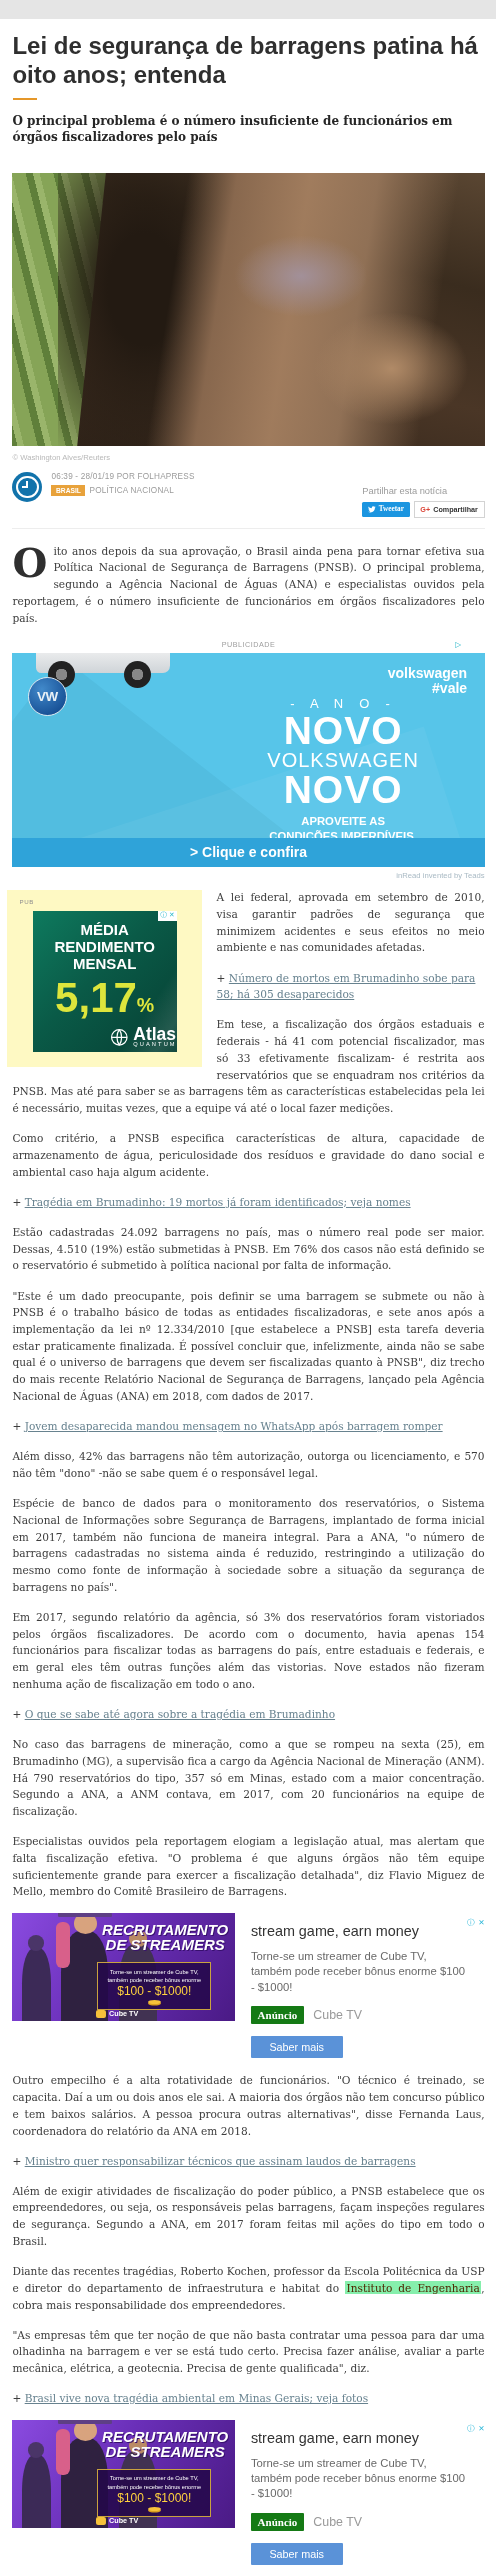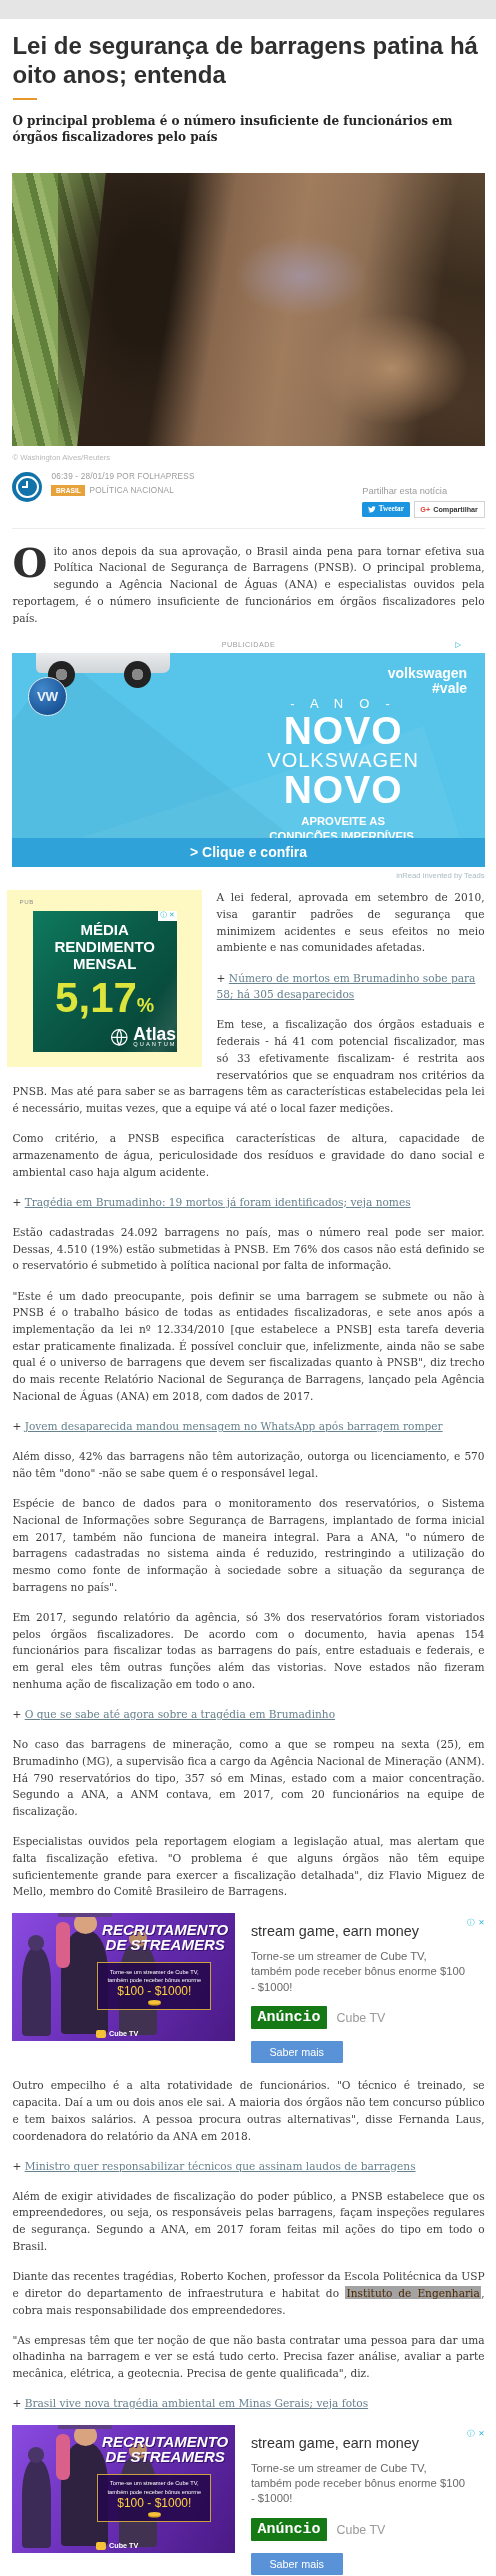--- a/index.html
+++ b/index.html
@@ -115,21 +115,21 @@
   .atlas-title{color:#fff;font-family:"Liberation Sans",sans-serif;font-weight:bold;font-size:15px;line-height:1.12;text-align:center;margin-top:11.3px;position:relative;z-index:1;}
   .atlas-rate{color:#dde53c;font-family:"Liberation Sans",sans-serif;font-weight:bold;font-size:42px;line-height:1;text-align:center;margin-top:5.2px;position:relative;z-index:1;}
   .atlas-pct{font-size:19.6px;}
   .atlas-brandrow{display:flex;align-items:center;justify-content:flex-end;gap:4.1px;margin-top:7.2px;position:relative;z-index:1;}
   .atlas-name{color:#fff;font-family:"Liberation Sans",sans-serif;font-weight:bold;font-size:17.5px;line-height:.9;}
   .atlas-sub{color:#fff;font-family:"Liberation Sans",sans-serif;font-size:5.7px;letter-spacing:2.1px;text-align:right;margin-top:-1px;}
   .clear{clear:both;}
 
   
   .cube-ad{display:flex;gap:15.5px;margin:2.1px 0 14.4px;position:relative;}
-  .cube-banner{width:223px;height:128px;flex:none;position:relative;overflow:hidden;cursor:pointer;
+  .cube-banner{width:223px;height:108px;flex:none;position:relative;overflow:hidden;cursor:pointer;
     background:linear-gradient(120deg,#8a4be0 0%,#6a2fb8 45%,#4a1a85 100%);}
   .cube-fig{position:absolute;border-radius:40% 40% 4.1px 4.1px;}
   .fig1{left:9.3px;top:35px;width:29px;height:88px;background:#3c2a57;}
   .fig1::before{content:"";position:absolute;left:6.2px;top:-13.4px;width:16.5px;height:15.5px;border-radius:50%;background:#4a3568;}
   .fig2{left:49px;top:17.5px;width:47px;height:103px;background:#2f2140;}
   .fig2::before{content:"";position:absolute;left:12.4px;top:-17.5px;width:23px;height:20.6px;border-radius:50%;background:#d8a37e;}
   .fig2::after{content:"";position:absolute;left:-3.1px;top:-27px;width:54px;height:13.4px;border-radius:5.2px 31px 3.1px 3.1px;background:#5e3f85;}
   .fig2 .hair{position:absolute;left:-5.2px;top:-9.3px;width:13.4px;height:46px;border-radius:6.2px;background:#d8608a;}
   .fig3{left:107px;top:31px;width:38px;height:91px;background:#413252;}
   .fig3::before{content:"";position:absolute;left:9.3px;top:-14.4px;width:18.5px;height:16.5px;border-radius:50%;background:#b98a66;}
@@ -141,25 +141,25 @@
   .cube-amount{color:#ffd23e;font-size:12px;line-height:1.1;margin-top:1px;}
   .cube-coin{width:13.4px;height:4.1px;border-radius:50%;background:#f6c23a;margin:2.1px auto 0;box-shadow:0 1.5px 0 #d89e1f;}
   .cube-logo{position:absolute;bottom:3.1px;left:47%;transform:translateX(-50%);display:flex;align-items:center;gap:2.6px;
     color:#fff;font-family:"Liberation Sans",sans-serif;font-weight:bold;font-size:7.2px;}
   .cube-logo-box{width:10.3px;height:8.2px;border-radius:2.1px;background:#f6c23a;display:inline-block;}
   .cube-text{flex:1;position:relative;padding-top:2.1px;}
   .cube-adchoices{position:absolute;top:4.1px;right:0;color:#29b6d8;font-family:"Liberation Sans",sans-serif;font-size:7.7px;display:flex;gap:3.6px;cursor:pointer;}
   .cube-headline{font-family:"Liberation Sans",sans-serif;font-size:14.4px;color:#333;margin:7.2px 0 10.3px;font-weight:normal;}
   .cube-body{font-family:"Liberation Sans",sans-serif;font-size:11.3px;line-height:1.35;color:#696969;margin:0 0 11.3px;width:94%;}
   .cube-badges{display:flex;align-items:center;gap:9.3px;margin-bottom:11.3px;}
-  .anuncio{background:#157a15;color:#fff;font-family:Liberation Mono, monospace;font-weight:bold;font-size:15px;padding:3.1px 6.7px;border-radius:1px;}
+  .anuncio{background:#157a15;color:#fff;font-family:Liberation Serif, serif;font-weight:bold;font-size:11px;padding:3.1px 6.7px;border-radius:1px;}
   .cube-adv{color:#9a9a9a;font-family:"Liberation Sans",sans-serif;font-size:12.4px;}
   .saber{background:#5a92d8;color:#fff;font-family:"Liberation Sans",sans-serif;font-size:10.8px;padding:5.2px 18.5px;border-radius:1px;display:inline-block;cursor:pointer;}
 
-  .hl{background:#a3a3a3;color:#4d2800;padding:0.5px 1.5px;}
+  .hl{background:#86efac;color:#4d2800;padding:0.5px 1.5px;}
 </style>
 </head>
 <body>
 
 <div class="topbar"></div>
 
 <div class="content">
 
   <h1 class="headline">Lei de segurança de barragens patina há oito anos; entenda</h1>
   <div class="accent-rule"></div>

